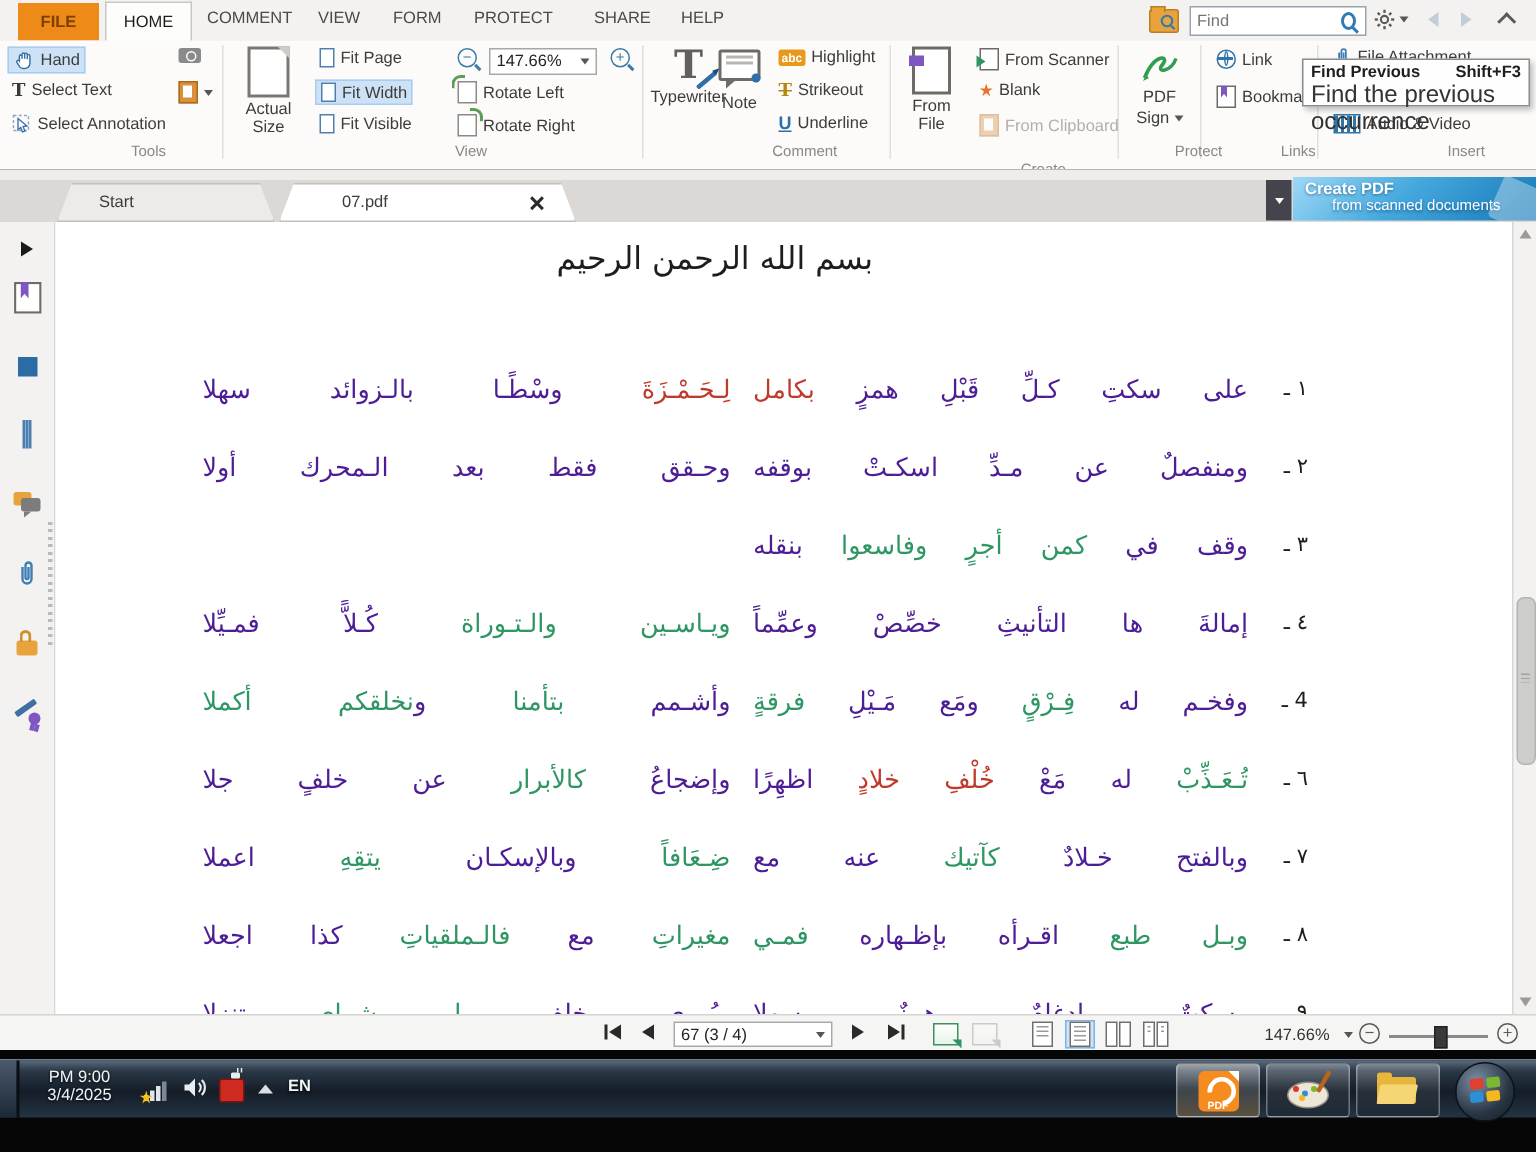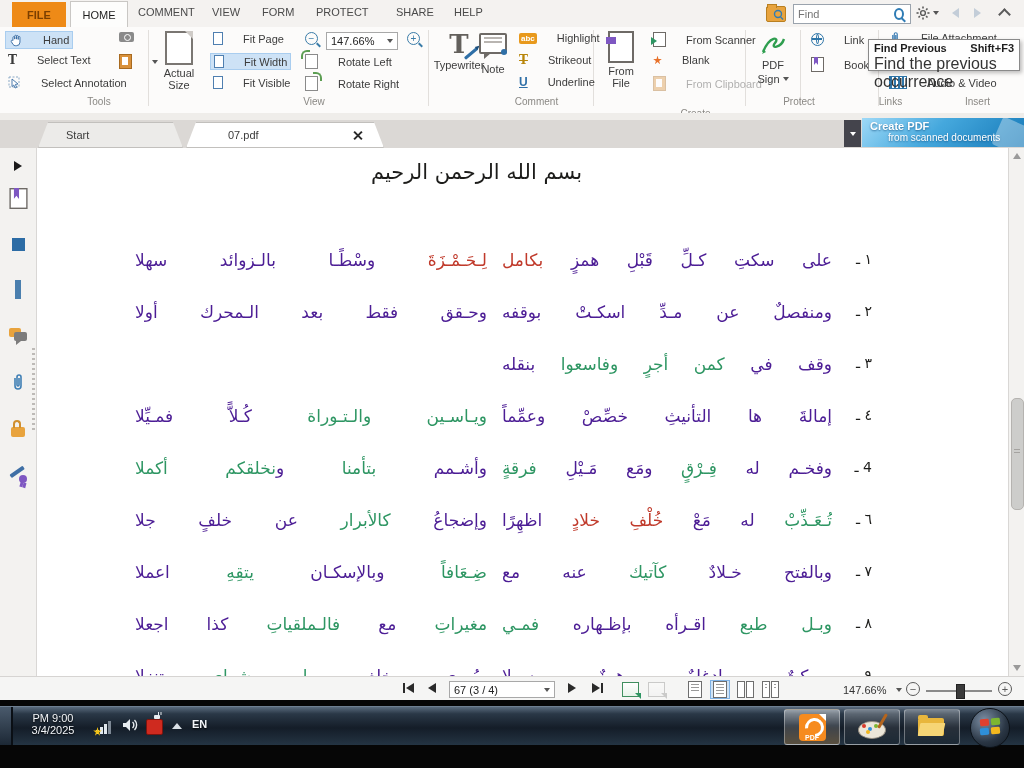--- a/index.html
+++ b/index.html
@@ -23,21 +23,21 @@
   .chev-up{width:7px;height:7px;border-left:2px solid #5a5a5a;border-top:2px solid #5a5a5a;transform:rotate(45deg);display:inline-block;}
   
   .foldsearch{position:relative;width:18px;height:14px;background:#e8a33d;border:1px solid #b97f20;border-radius:2px;}
   .foldsearch::before{content:"";position:absolute;left:0;top:-3px;width:8px;height:3px;background:#e8a33d;border:1px solid #b97f20;border-bottom:none;}
   .foldsearch .magico{position:absolute;right:1px;top:1px;}
   
   #ribbon-body{position:absolute;left:0;top:27px;width:1024px;height:86px;background:#fcfbfa;}
   #ribbon-strip{position:absolute;left:0;top:113px;width:1024px;height:7px;background:#efedea;border-bottom:1px solid #d8d5d2;}
   .vsep{position:absolute;top:3px;height:76px;width:1px;background:#e2dfdc;}
   .grplabel{position:absolute;top:69px;height:12px;font-size:10px;color:#8a8884;text-align:center;padding-left:25px;}
-  .rbtn{position:absolute;display:flex;align-items:center;gap:20px;font-size:11px;color:#3c3c3c;padding:1px 3px;white-space:nowrap;}
+  .rbtn{position:absolute;display:flex;align-items:center;gap:4px;font-size:11px;color:#3c3c3c;padding:1px 3px;white-space:nowrap;}
   .rbtn.hl{background:#cde2f6;border:1px solid #a9cdef;}
   .bigbtn{position:absolute;display:flex;flex-direction:column;align-items:center;justify-content:flex-start;font-size:11px;color:#3c3c3c;text-align:center;}
   .bigbtn .lbl{margin-top:2px;line-height:12px;}
   .caret{width:0;height:0;border-top:4px solid #555;border-left:3.5px solid transparent;border-right:3.5px solid transparent;display:inline-block;}
   .combo{background:#fff;border:1px solid #a8a8a8;font-size:11px;color:#222;display:flex;align-items:center;padding:0 4px;box-sizing:border-box;}
   .combo .caret{margin-left:auto;}
   
   .pageico{width:10px;height:13px;border:1px solid #4f7fb0;background:#fff;display:inline-block;box-sizing:border-box;}
   .magbtn{width:13px;height:13px;border:1.5px solid #3a7ca8;border-radius:50%;font-size:10px;line-height:11px;text-align:center;color:#3a7ca8;position:relative;display:inline-block;box-sizing:border-box;}
   .magbtn::after{content:"";position:absolute;width:5px;height:2px;background:#3a7ca8;right:-4px;bottom:-2px;transform:rotate(45deg);}
@@ -363,21 +363,21 @@
     <div class="grplabel" style="left:748px;width:52px;">Protect</div>
 
     <div class="rbtn" style="left:808px;top:5px;">
         <span class="globeico"></span>
         <span>Link</span>
       </div>
     <div class="rbtn" style="left:808px;top:29px;">
         <span class="bmico"></span>
         <span>Bookmark</span>
       </div>
-    <div class="grplabel" style="left:828px;width:75px;">Links</div>
+    <div class="grplabel" style="left:803px;width:75px;">Links</div>
 
     <div class="rbtn" style="left:886px;top:3px;">
       <svg width="12" height="14" viewBox="0 0 16 18">
           <path d="M5,5 v8 a3,3 0 0 0 6,0 V4 a2,2 0 0 0 -4,0 v8 a1,1 0 0 0 2,0 V5" fill="none" stroke="#3f7fb5" stroke-width="1.6"></path>
         </svg>
       <span>File Attachment</span>
     </div>
     <div class="rbtn" style="left:886px;top:48px;">
         <span class="filmico"></span>
         <span>Audio &amp; Video</span>

